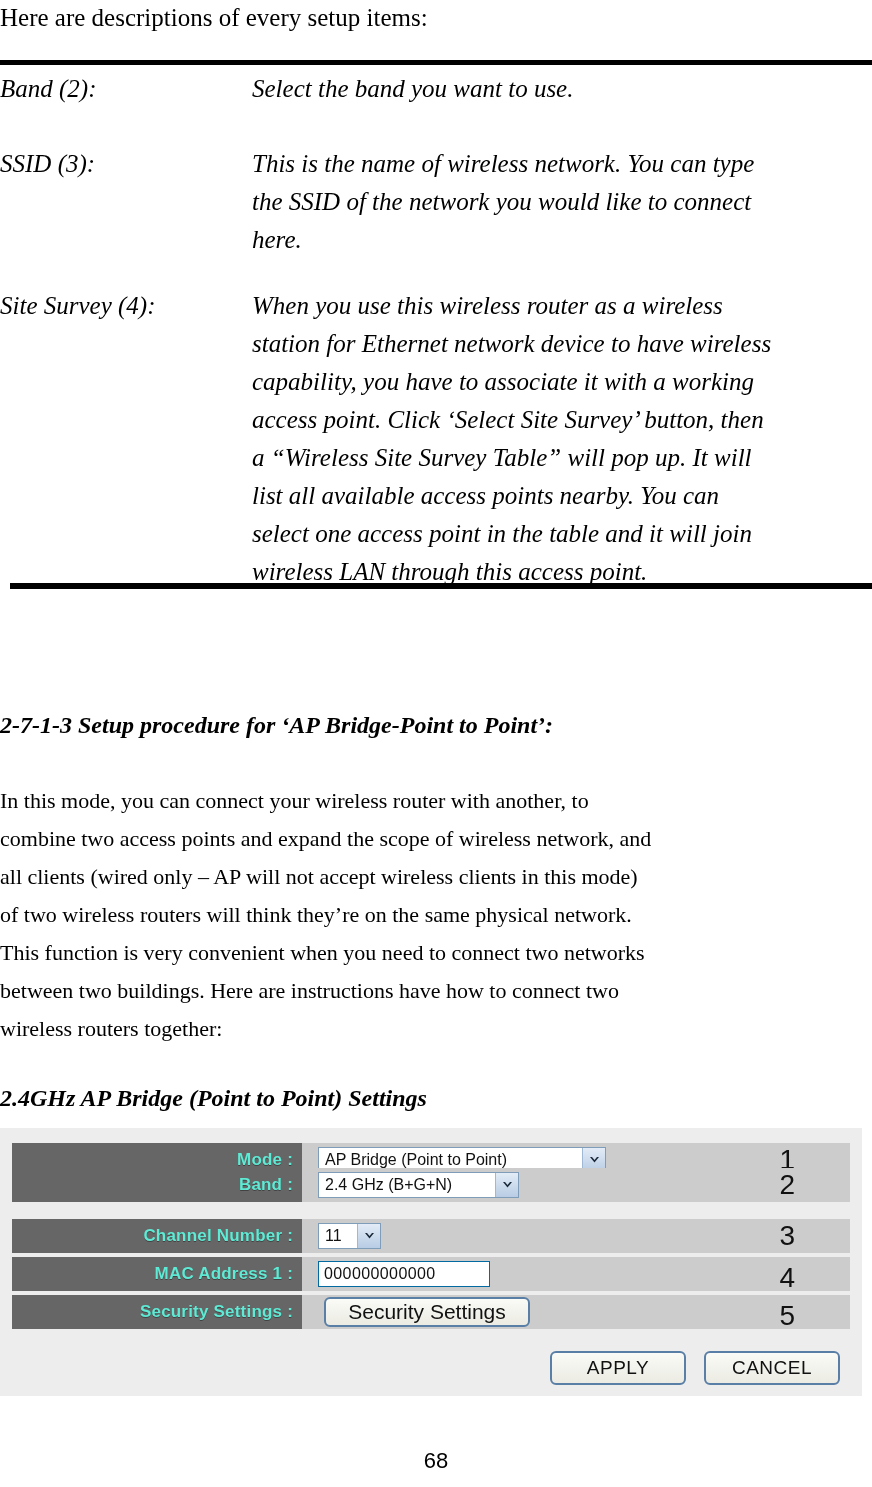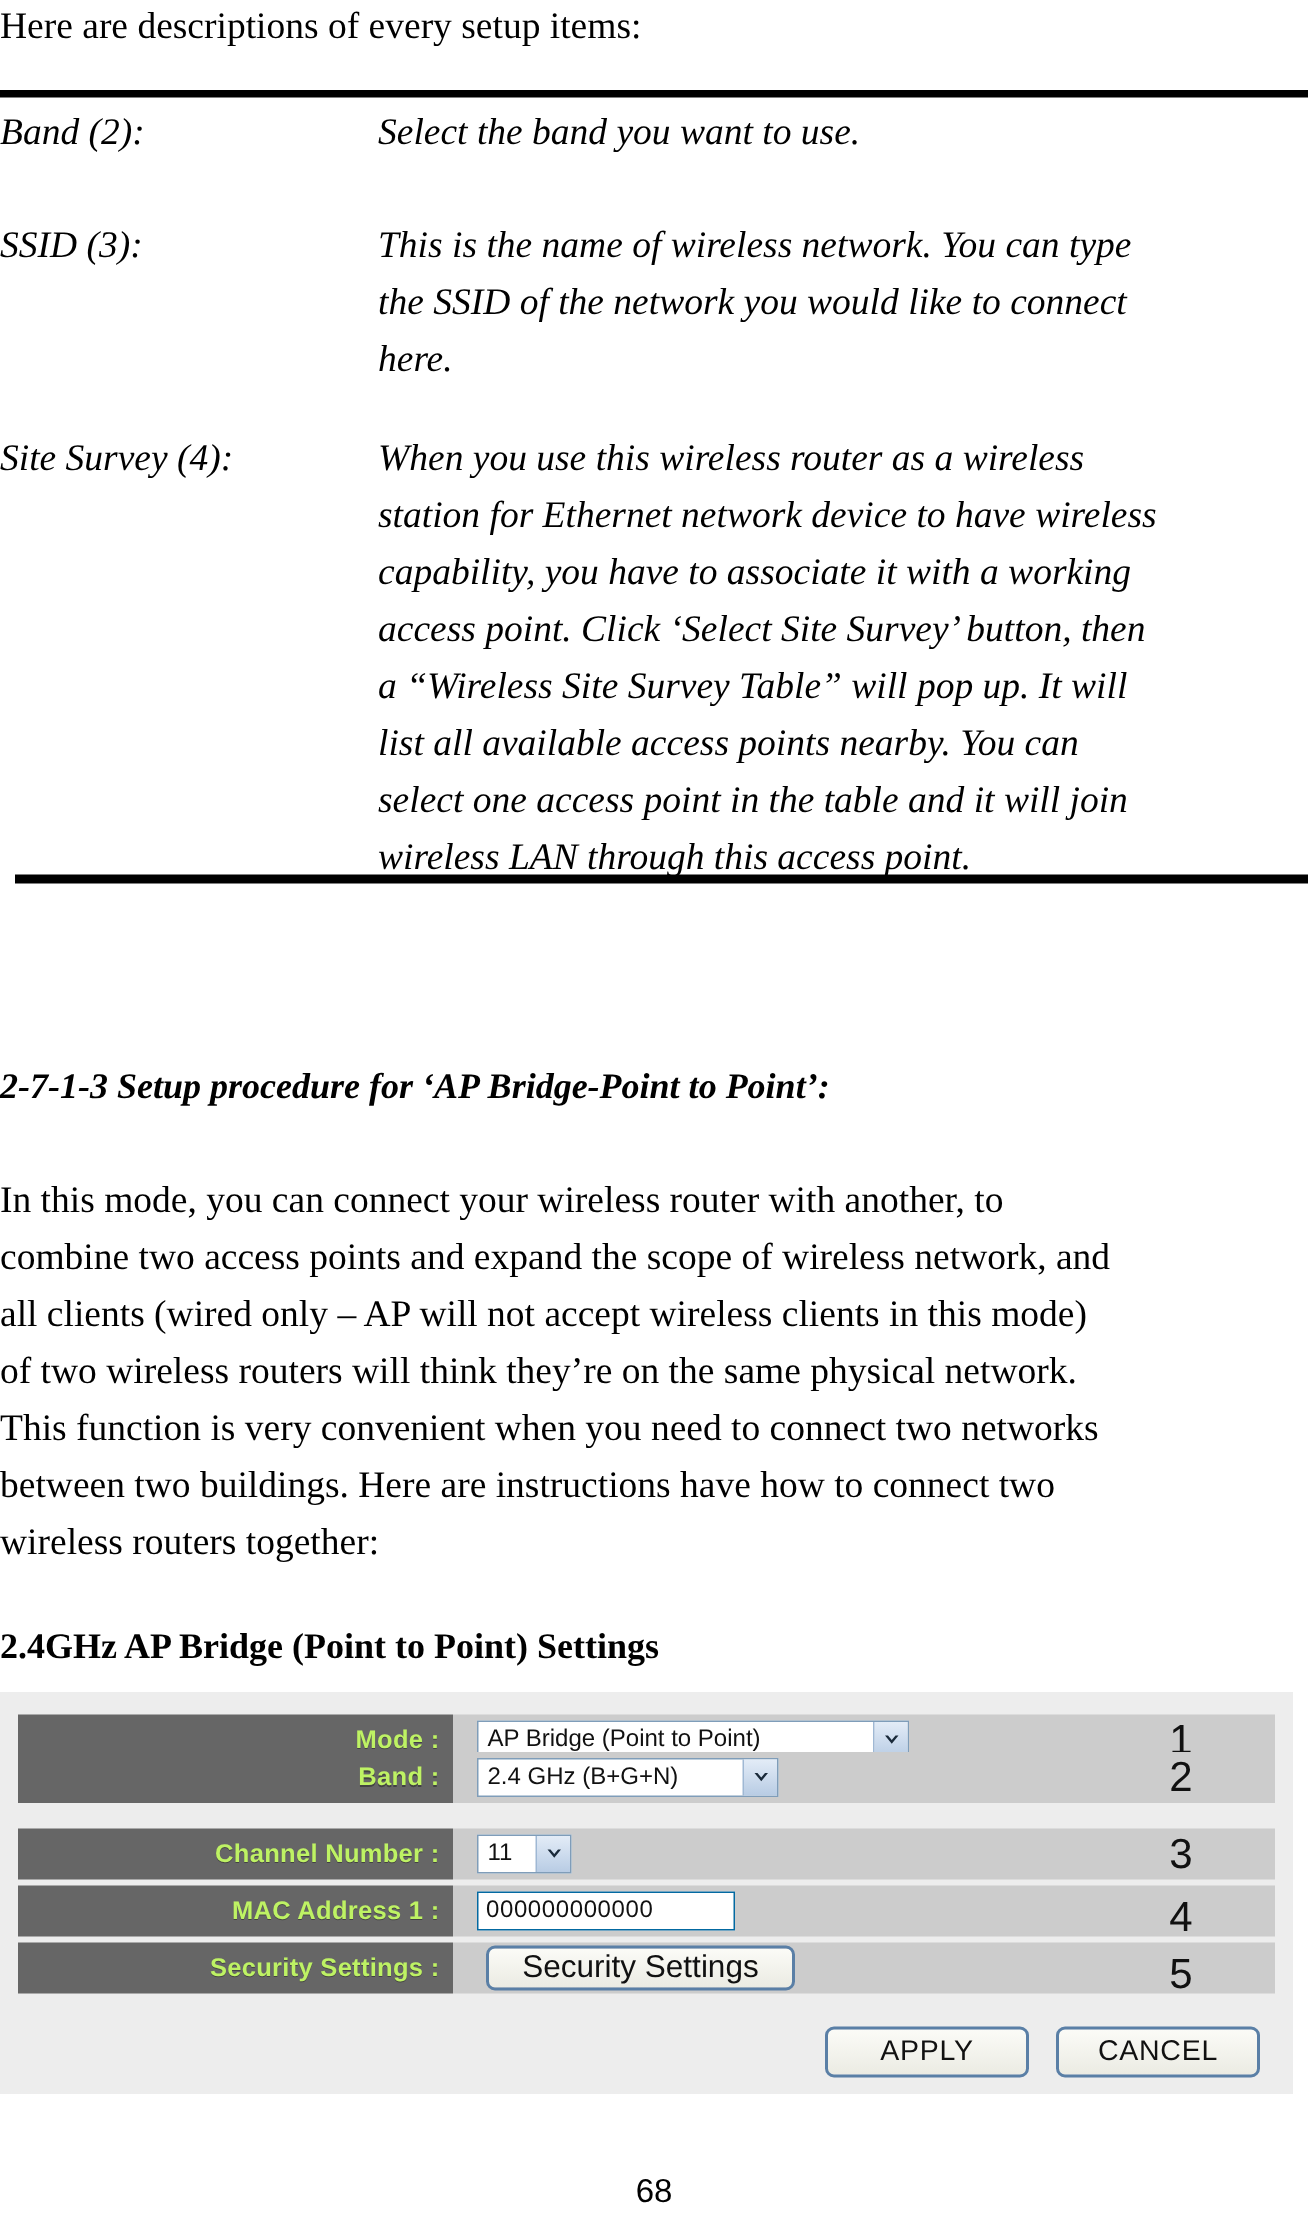--- a/index.html
+++ b/index.html
@@ -95,32 +95,33 @@
     font-style: italic;
     line-height: 34px;
     white-space: nowrap;
   }
 
   .body-para {
     position: absolute;
     left: 0px;
     top: 782px;
     width: 872px;
-    font-size: 25px;
+    font-size: 22px;
     line-height: 38px;
   }
   .body-para .ln { display: block; white-space: nowrap; }
 
   .subheading {
     position: absolute;
     left: 0px;
     top: 1082px;
     width: 860px;
     font-size: 24px;
     font-weight: bold;
+    font-style: italic;
     line-height: 32px;
     white-space: nowrap;
   }
 
   
   .panel {
     position: absolute;
     left: 0px;
     top: 1128px;
     width: 862px;
@@ -140,21 +141,21 @@
   }
   #row-0 { top: 15px; }
   #row-1 { top: 40px; }
   #row-2 { top: 91px; }
   #row-3 { top: 129px; }
   #row-4 { top: 167px; }
 
   .row-label {
     width: 290px;
     background: #666666;
-    color: #bef264;
+    color: #5eead4;
     font-size: 17px;
     font-weight: bold;
     display: flex;
     align-items: center;
     justify-content: flex-end;
     padding-right: 9px;
     box-sizing: border-box;
     letter-spacing: 0.2px;
     text-shadow: 0 1px 0 rgba(0,0,0,0.35);
   }

